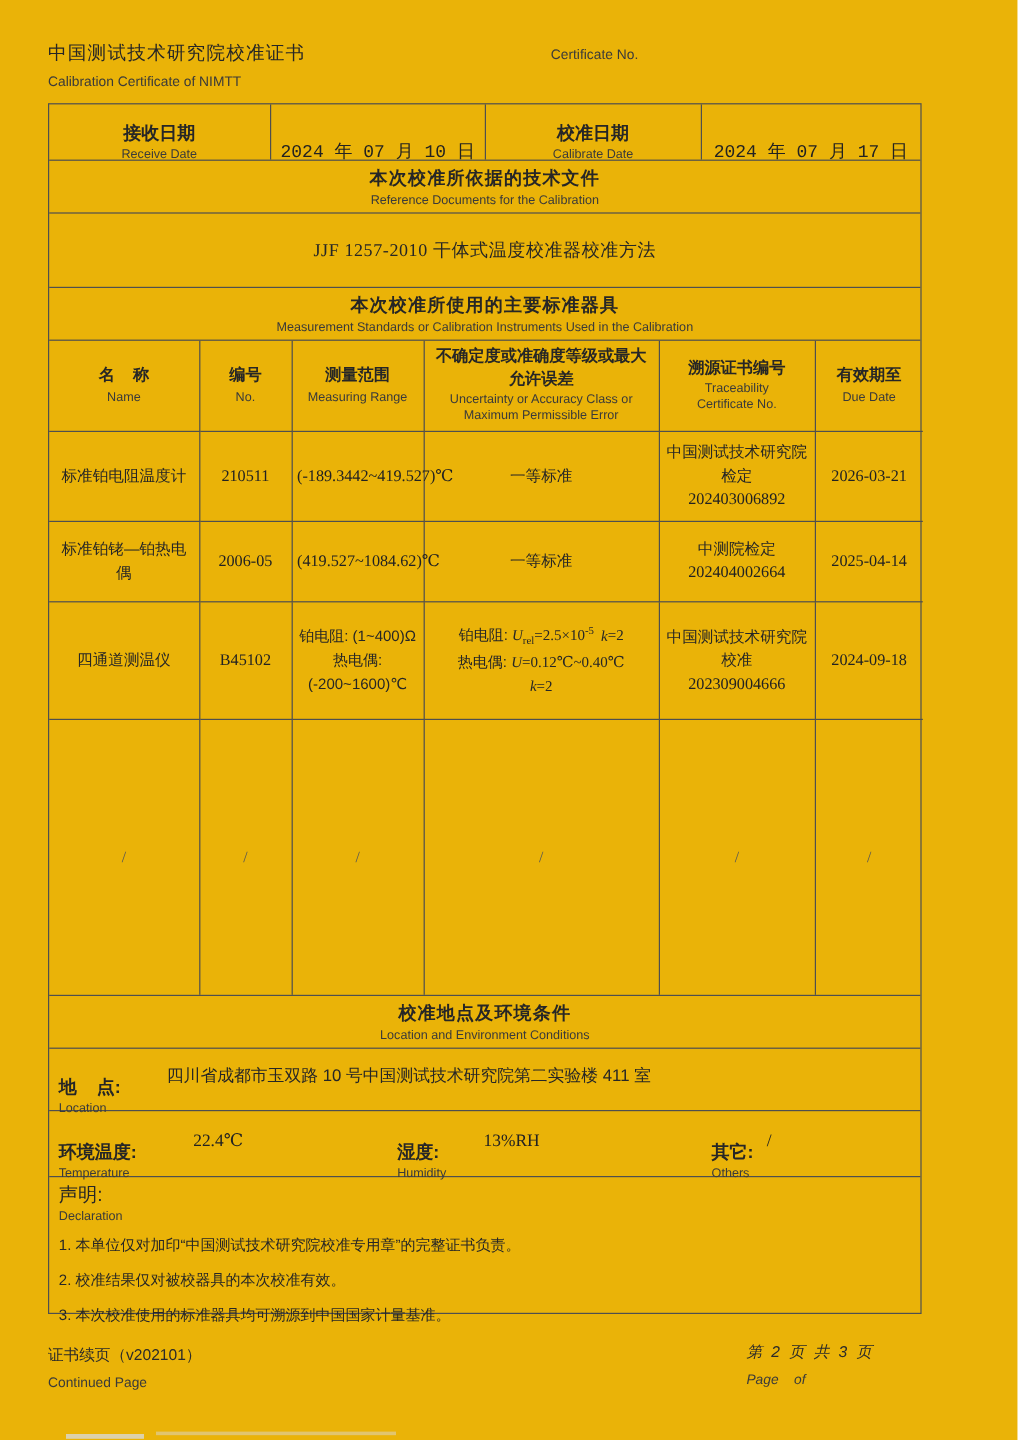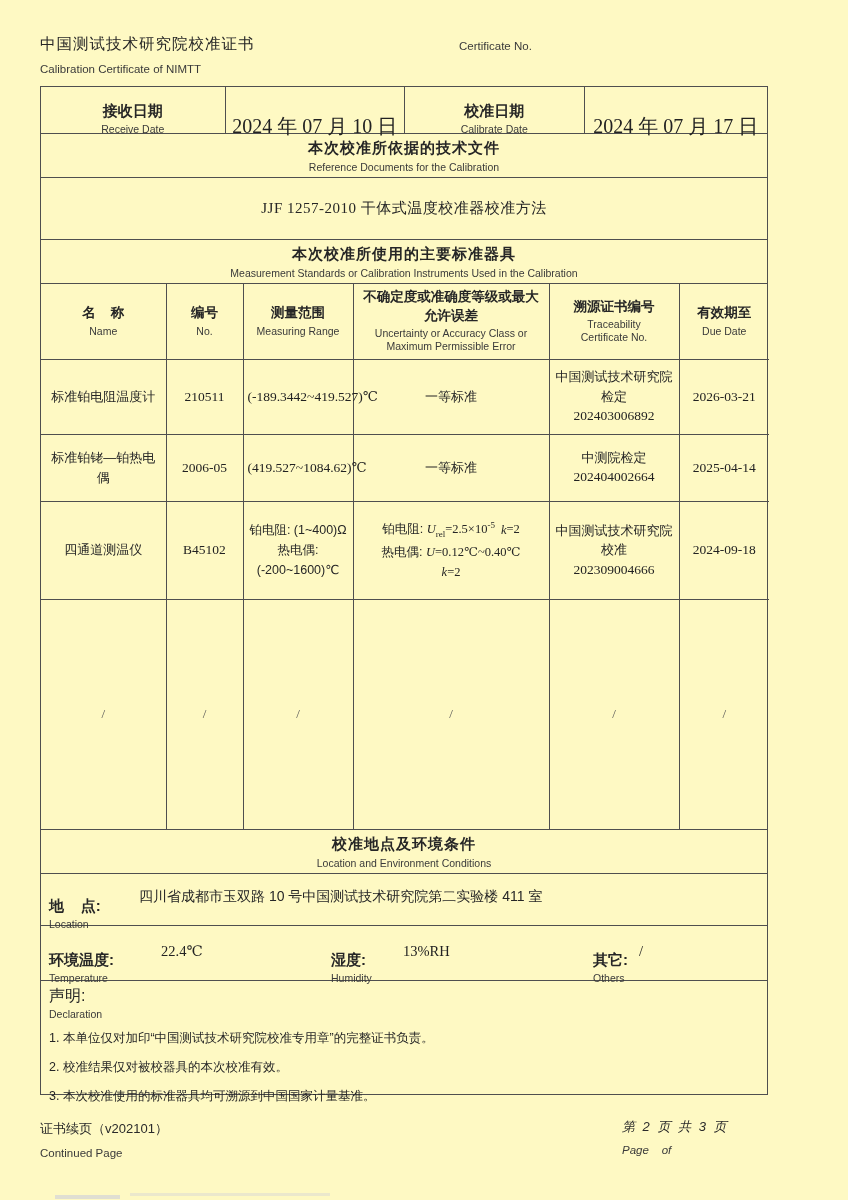--- a/index.html
+++ b/index.html
@@ -1,18 +1,18 @@
 <!DOCTYPE html>
 <html><head>
 <meta charset="utf-8">
 <style>
   * { margin:0; padding:0; box-sizing:border-box; }
   html,body { width:848px; background:#ffffff; }
   body { font-family:"Liberation Sans","DejaVu Sans",sans-serif; color:#2e2e2e; }
-  .page { position:relative; width:848px; height:1200px; background:#fef9c3; overflow:hidden; }
+  .page { position:relative; width:848px; height:1200px; background:#eab308; overflow:hidden; }
 
   
   .top-header { position:absolute; top:34px; left:40px; width:770px; display:flex; justify-content:space-between; }
   .title-zh { font-size:15.5px; letter-spacing:1px; color:#262626; }
   .title-en { font-size:11.5px; color:#3a3a3a; margin-top:8px; }
   .th-right { width:355px; }
   .cert-line { font-size:14px; white-space:pre-wrap; }
   .cert-label { letter-spacing:3px; color:#262626; }
   .cert-value { font-family:"Liberation Serif","DejaVu Serif",serif; font-size:14.5px; margin-left:6px; color:#222; }
   .cert-en { font-size:11.5px; color:#3a3a3a; margin-top:6px; margin-left:4px; }
@@ -21,21 +21,21 @@
   .doc-table { position:absolute; left:40px; top:86px; width:728px; border:1px solid #4f4f4f; background:transparent; }
   .rowblock { border-bottom:1px solid #4f4f4f; }
   .rowblock:last-child { border-bottom:none; }
 
   
   .dates-row { display:flex; height:47px; }
   .dates-row .cell { border-right:1px solid #4f4f4f; display:flex; flex-direction:column; align-items:center; justify-content:center; }
   .dates-row .cell:last-child { border-right:none; }
   .lz { font-size:15px; font-weight:600; color:#262626;margin-top:16px; }
   .le { font-size:10.5px; color:#3a3a3a; margin-top:2px; }
-  .date-val { font-family:Liberation Serif, serif; font-size:20px; color:#222;margin-top:33px; }
+  .date-val { font-family:Liberation Mono, monospace; font-size:15px; color:#222;margin-top:33px; }
 
   
   .section-head { text-align:center; padding:5px 0 4px 0; }
   .sh-zh { font-size:15px; font-weight:600; letter-spacing:1px; color:#262626; }
   .sh-en { font-size:10.5px; color:#3a3a3a; margin-top:3px; }
 
   .ref-content { height:62px; display:flex; align-items:center; justify-content:center;
                  font-family:"Liberation Serif","DejaVu Serif",serif; font-size:15px; color:#262626; letter-spacing:0.5px; }
 
   

